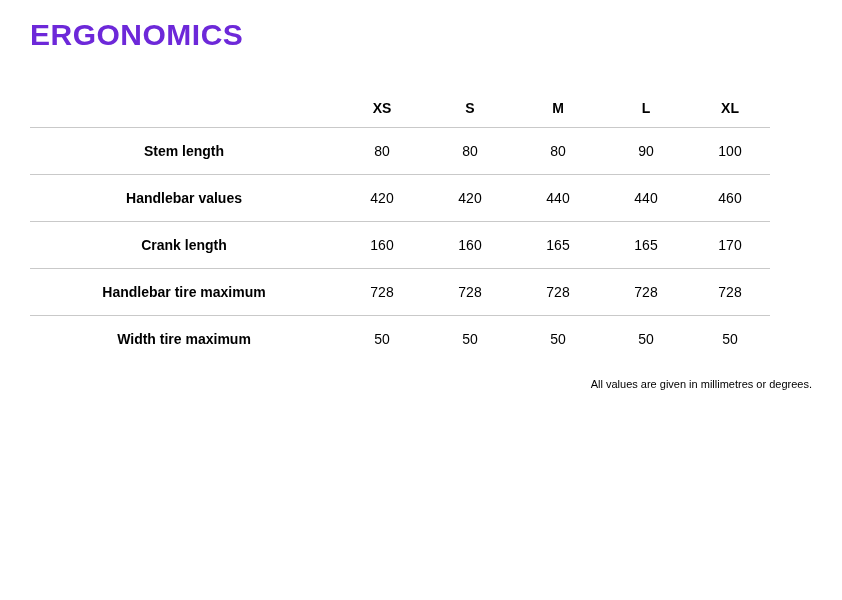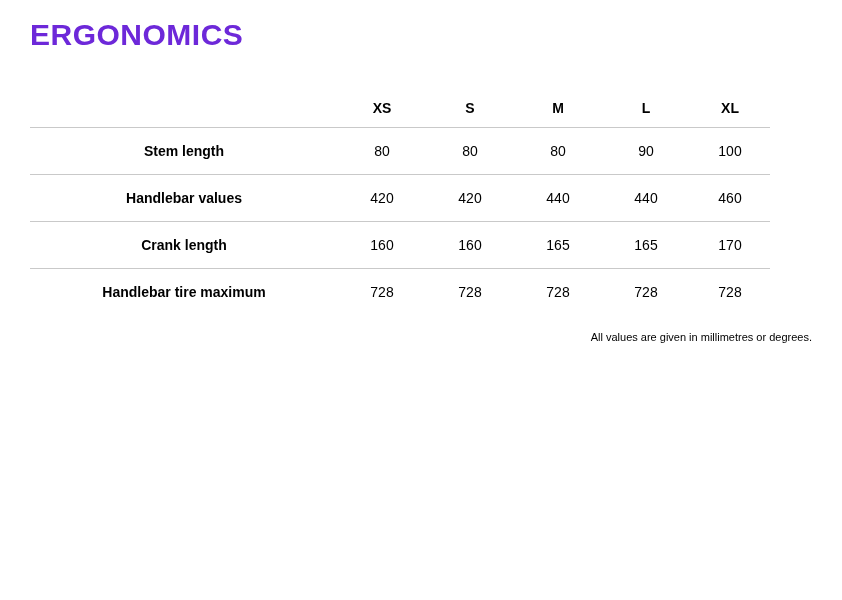--- a/index.html
+++ b/index.html
@@ -123,18 +123,26 @@
         <td>170</td>
       </tr>
       <tr>
         <td class="label-cell">Handlebar tire maximum</td>
         <td>728</td>
         <td>728</td>
         <td>728</td>
         <td>728</td>
         <td>728</td>
       </tr>
+      <tr>
+        <td class="label-cell">Width tire maximum</td>
+        <td>50</td>
+        <td>50</td>
+        <td>50</td>
+        <td>50</td>
+        <td>50</td>
+      </tr>
     </tbody>
   </table>
 
   <p class="footnote">All values are given in millimetres or degrees.</p>
 
 </div>
 
 </body></html>

